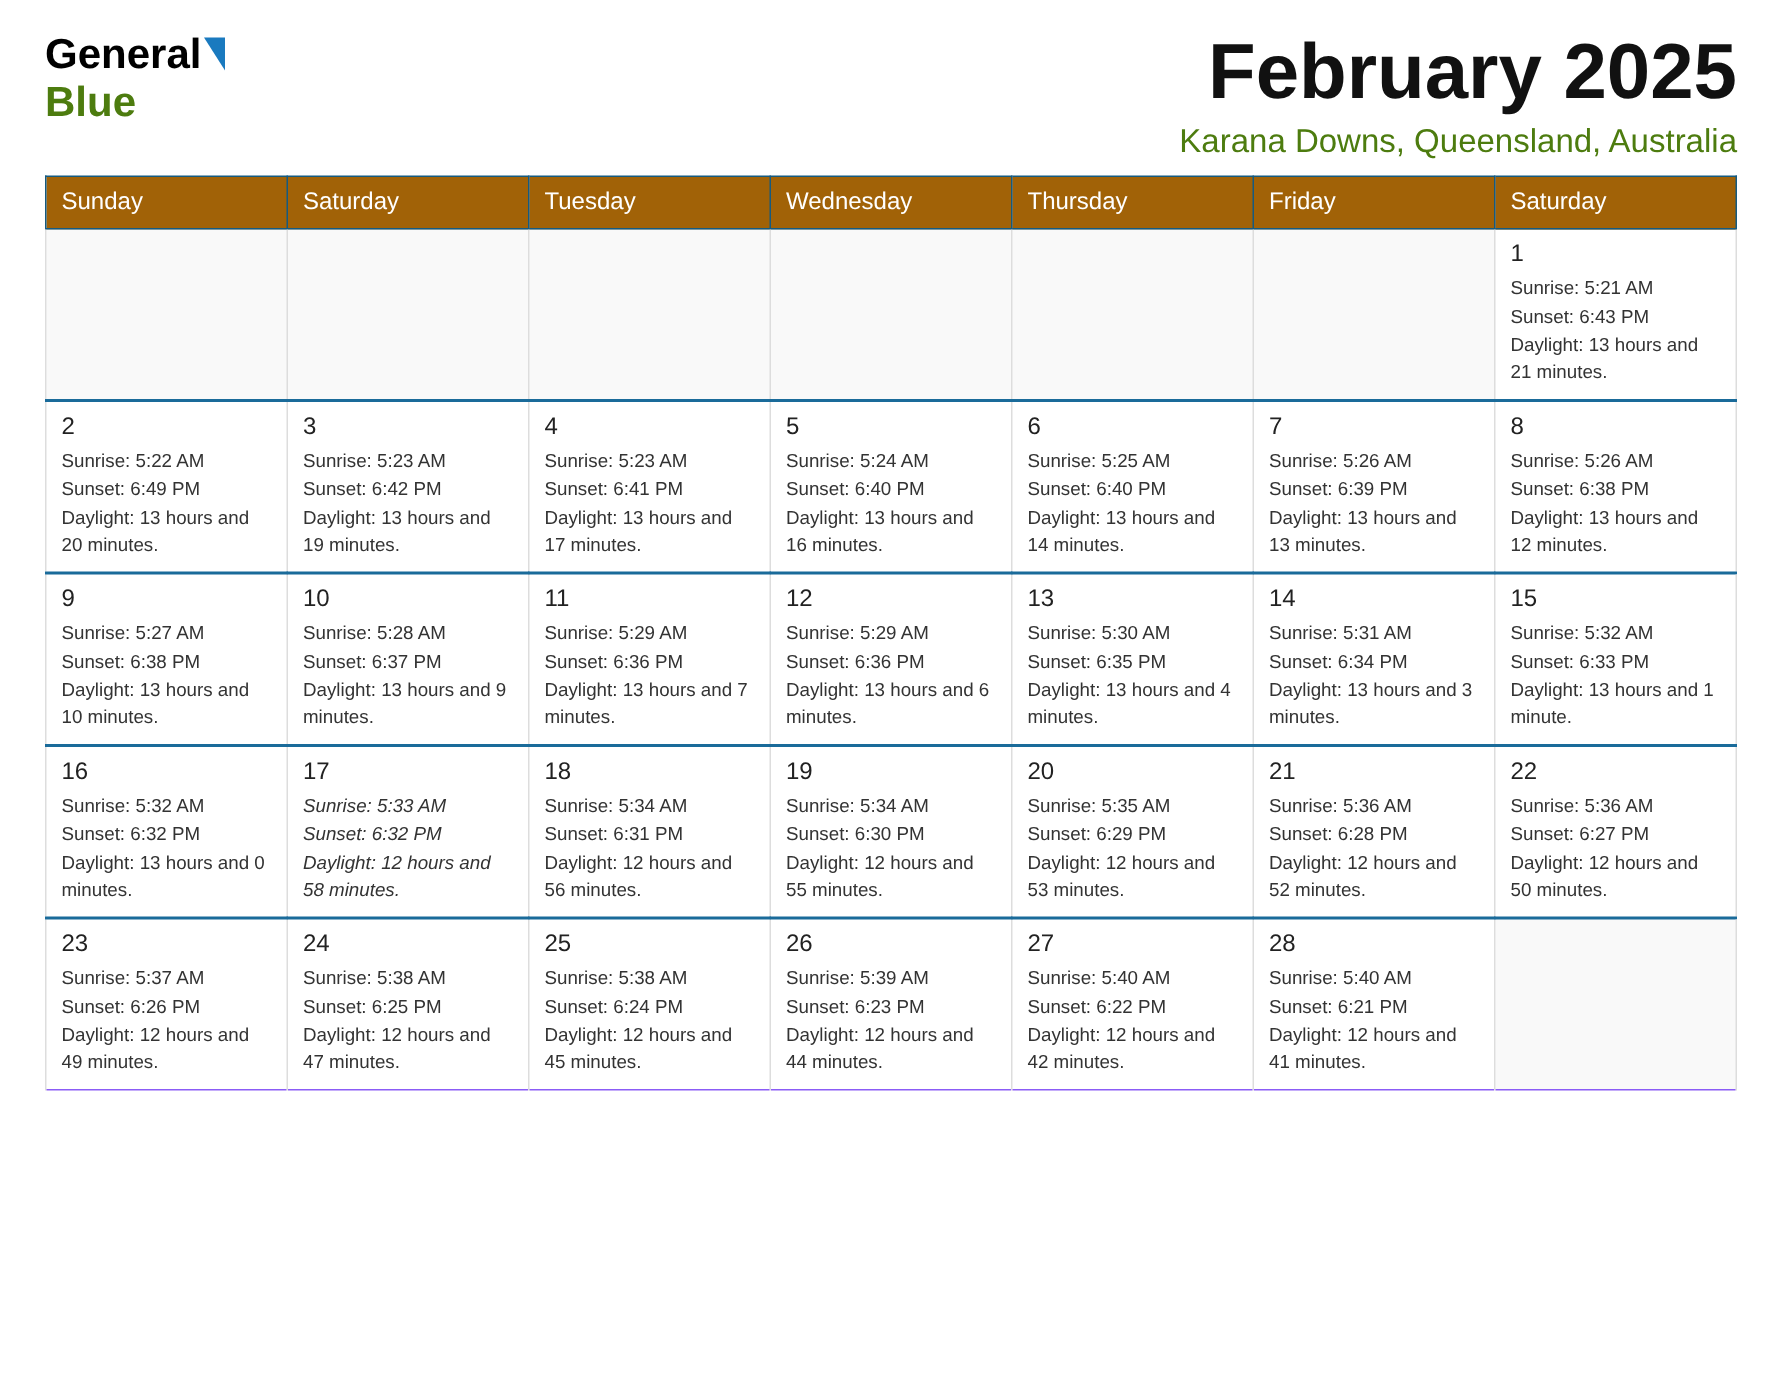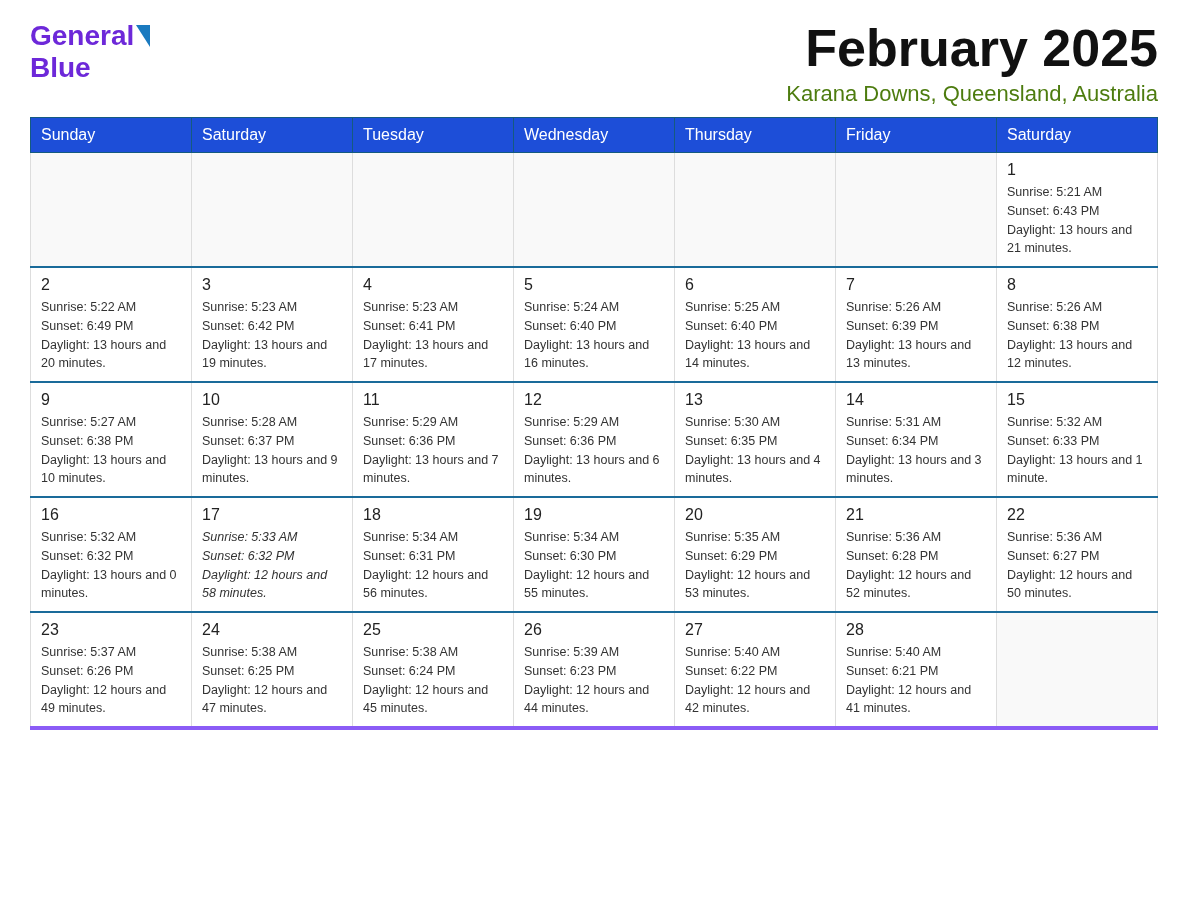--- a/index.html
+++ b/index.html
@@ -21,53 +21,53 @@
       flex-direction: column;
       align-items: flex-start;
     }
     .logo-text {
       display: flex;
       align-items: center;
       font-size: 28px;
       font-weight: bold;
       color: #333;
     }
-    .logo-general { color: #6d28d9; }
+    .logo-general { color: #000000; }
     .logo-triangle {
       display: inline-block;
       width: 0;
       height: 0;
       border-left: 14px solid transparent;
       border-right: 0px solid transparent;
       border-top: 22px solid #1a7abf;
       margin: 0 2px;
       vertical-align: middle;
     }
-    .logo-blue { color: #6d28d9; font-size: 28px; font-weight: bold; }
+    .logo-blue { color: #4d7c0f; font-size: 28px; font-weight: bold; }
     .title-section {
       text-align: right;
     }
     .page-title {
       font-size: 52px;
       font-weight: bold;
       color: #111;
       line-height: 1.1;
     }
     .subtitle {
       font-size: 22px;
       color: #4d7c0f;
       margin-top: 4px;
     }
     table {
       width: 100%;
       border-collapse: collapse;
       margin-top: 10px;
     }
     thead tr {
-      background-color: #1d4ed8;
+      background-color: #a16207;
     }
     thead th {
       color: #fff;
       font-size: 16px;
       font-weight: normal;
       padding: 8px 10px;
       text-align: left;
       border: 1px solid #155a80;
     }
     tbody tr {
@@ -92,21 +92,21 @@
     }
     .day-info {
       font-size: 12.5px;
       color: #333;
       line-height: 1.5;
     }
     .empty-cell {
       background: #f9f9f9;
     }
     tbody tr:last-child {
-      border-bottom: 4px solid #8b5cf6;
+      border-bottom: 1px solid #8b5cf6;
       border-radius: 29px;
     }
   </style>
 </head>
 <body>
 
 <div class="header">
   <div class="logo">
     <div class="logo-text">
       <span class="logo-general">General</span>

